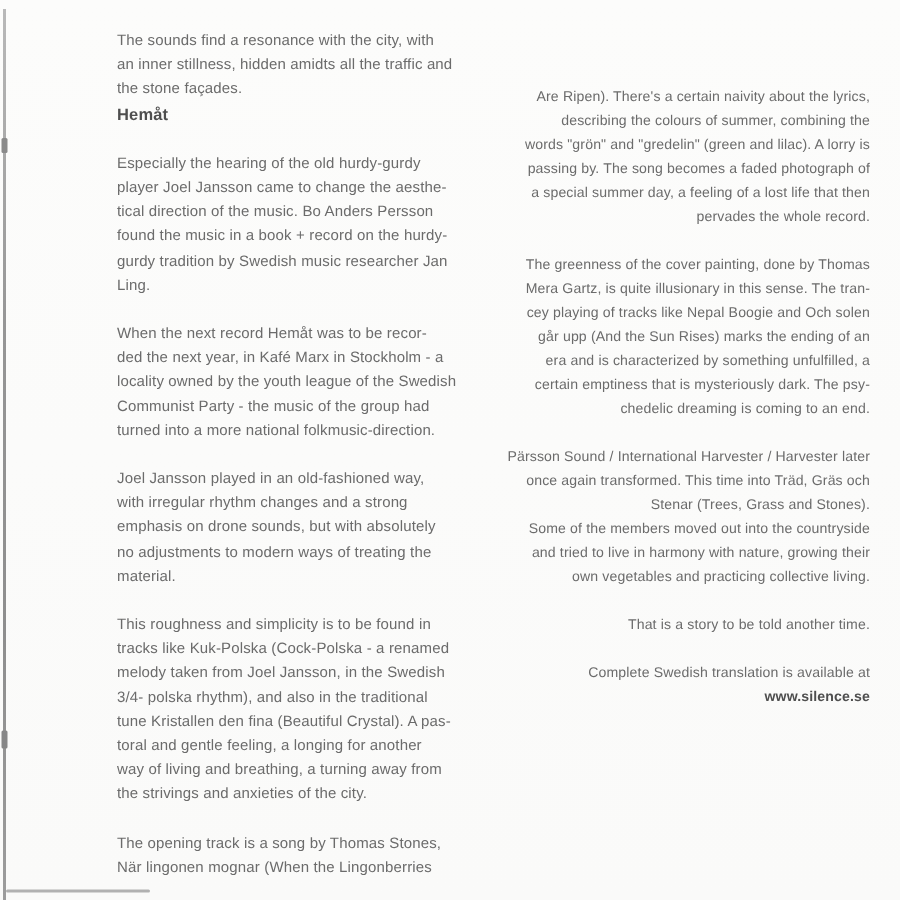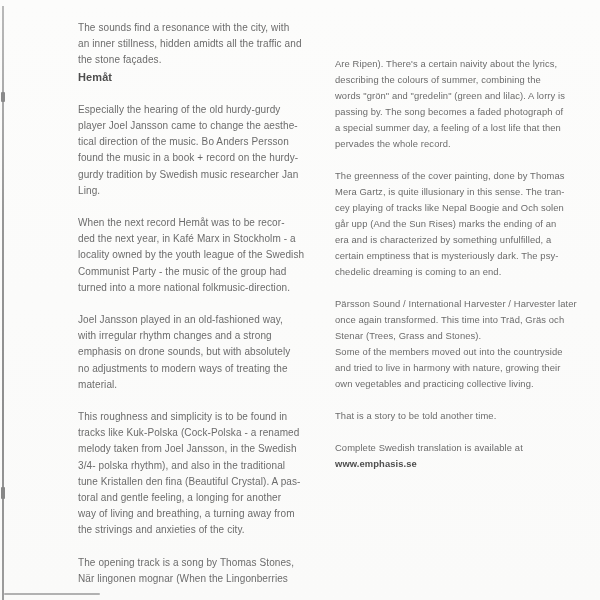--- a/index.html
+++ b/index.html
@@ -36,20 +36,21 @@
     line-height: 16.2px;
     letter-spacing: 0.1px;
   }
   .col-right {
     left: 335px;
     top: 56px;
     width: 245px;
     font-size: 9.4px;
     line-height: 16px;
     letter-spacing: 0.1px;
+    text-align: right;
   }
   .bold {
     font-weight: bold;
     color: #4e4e4e;
   }
   .col-left .bold { font-size: 11px; }
   
   .scan-edge-left {
     position: absolute;
     left: 2px;
@@ -130,14 +131,14 @@
 cey playing of tracks like Nepal Boogie and Och solen
 går upp (And the Sun Rises) marks the ending of an
 era and is characterized by something unfulfilled, a
 certain emptiness that is mysteriously dark. The psy-
 chedelic dreaming is coming to an end.</span></p><p><span>Pärsson Sound / International Harvester / Harvester later
 once again transformed. This time into Träd, Gräs och
 Stenar (Trees, Grass and Stones).
 Some of the members moved out into the countryside
 and tried to live in harmony with nature, growing their
 own vegetables and practicing collective living.</span></p><p><span>That is a story to be told another time.</span></p><p><span>Complete Swedish translation is available at
-</span><span class="bold">www.emphasis.se</span></p></div>
+</span><span class="bold">www.silence.se</span></p></div>
 </div>
 
 </body></html>

